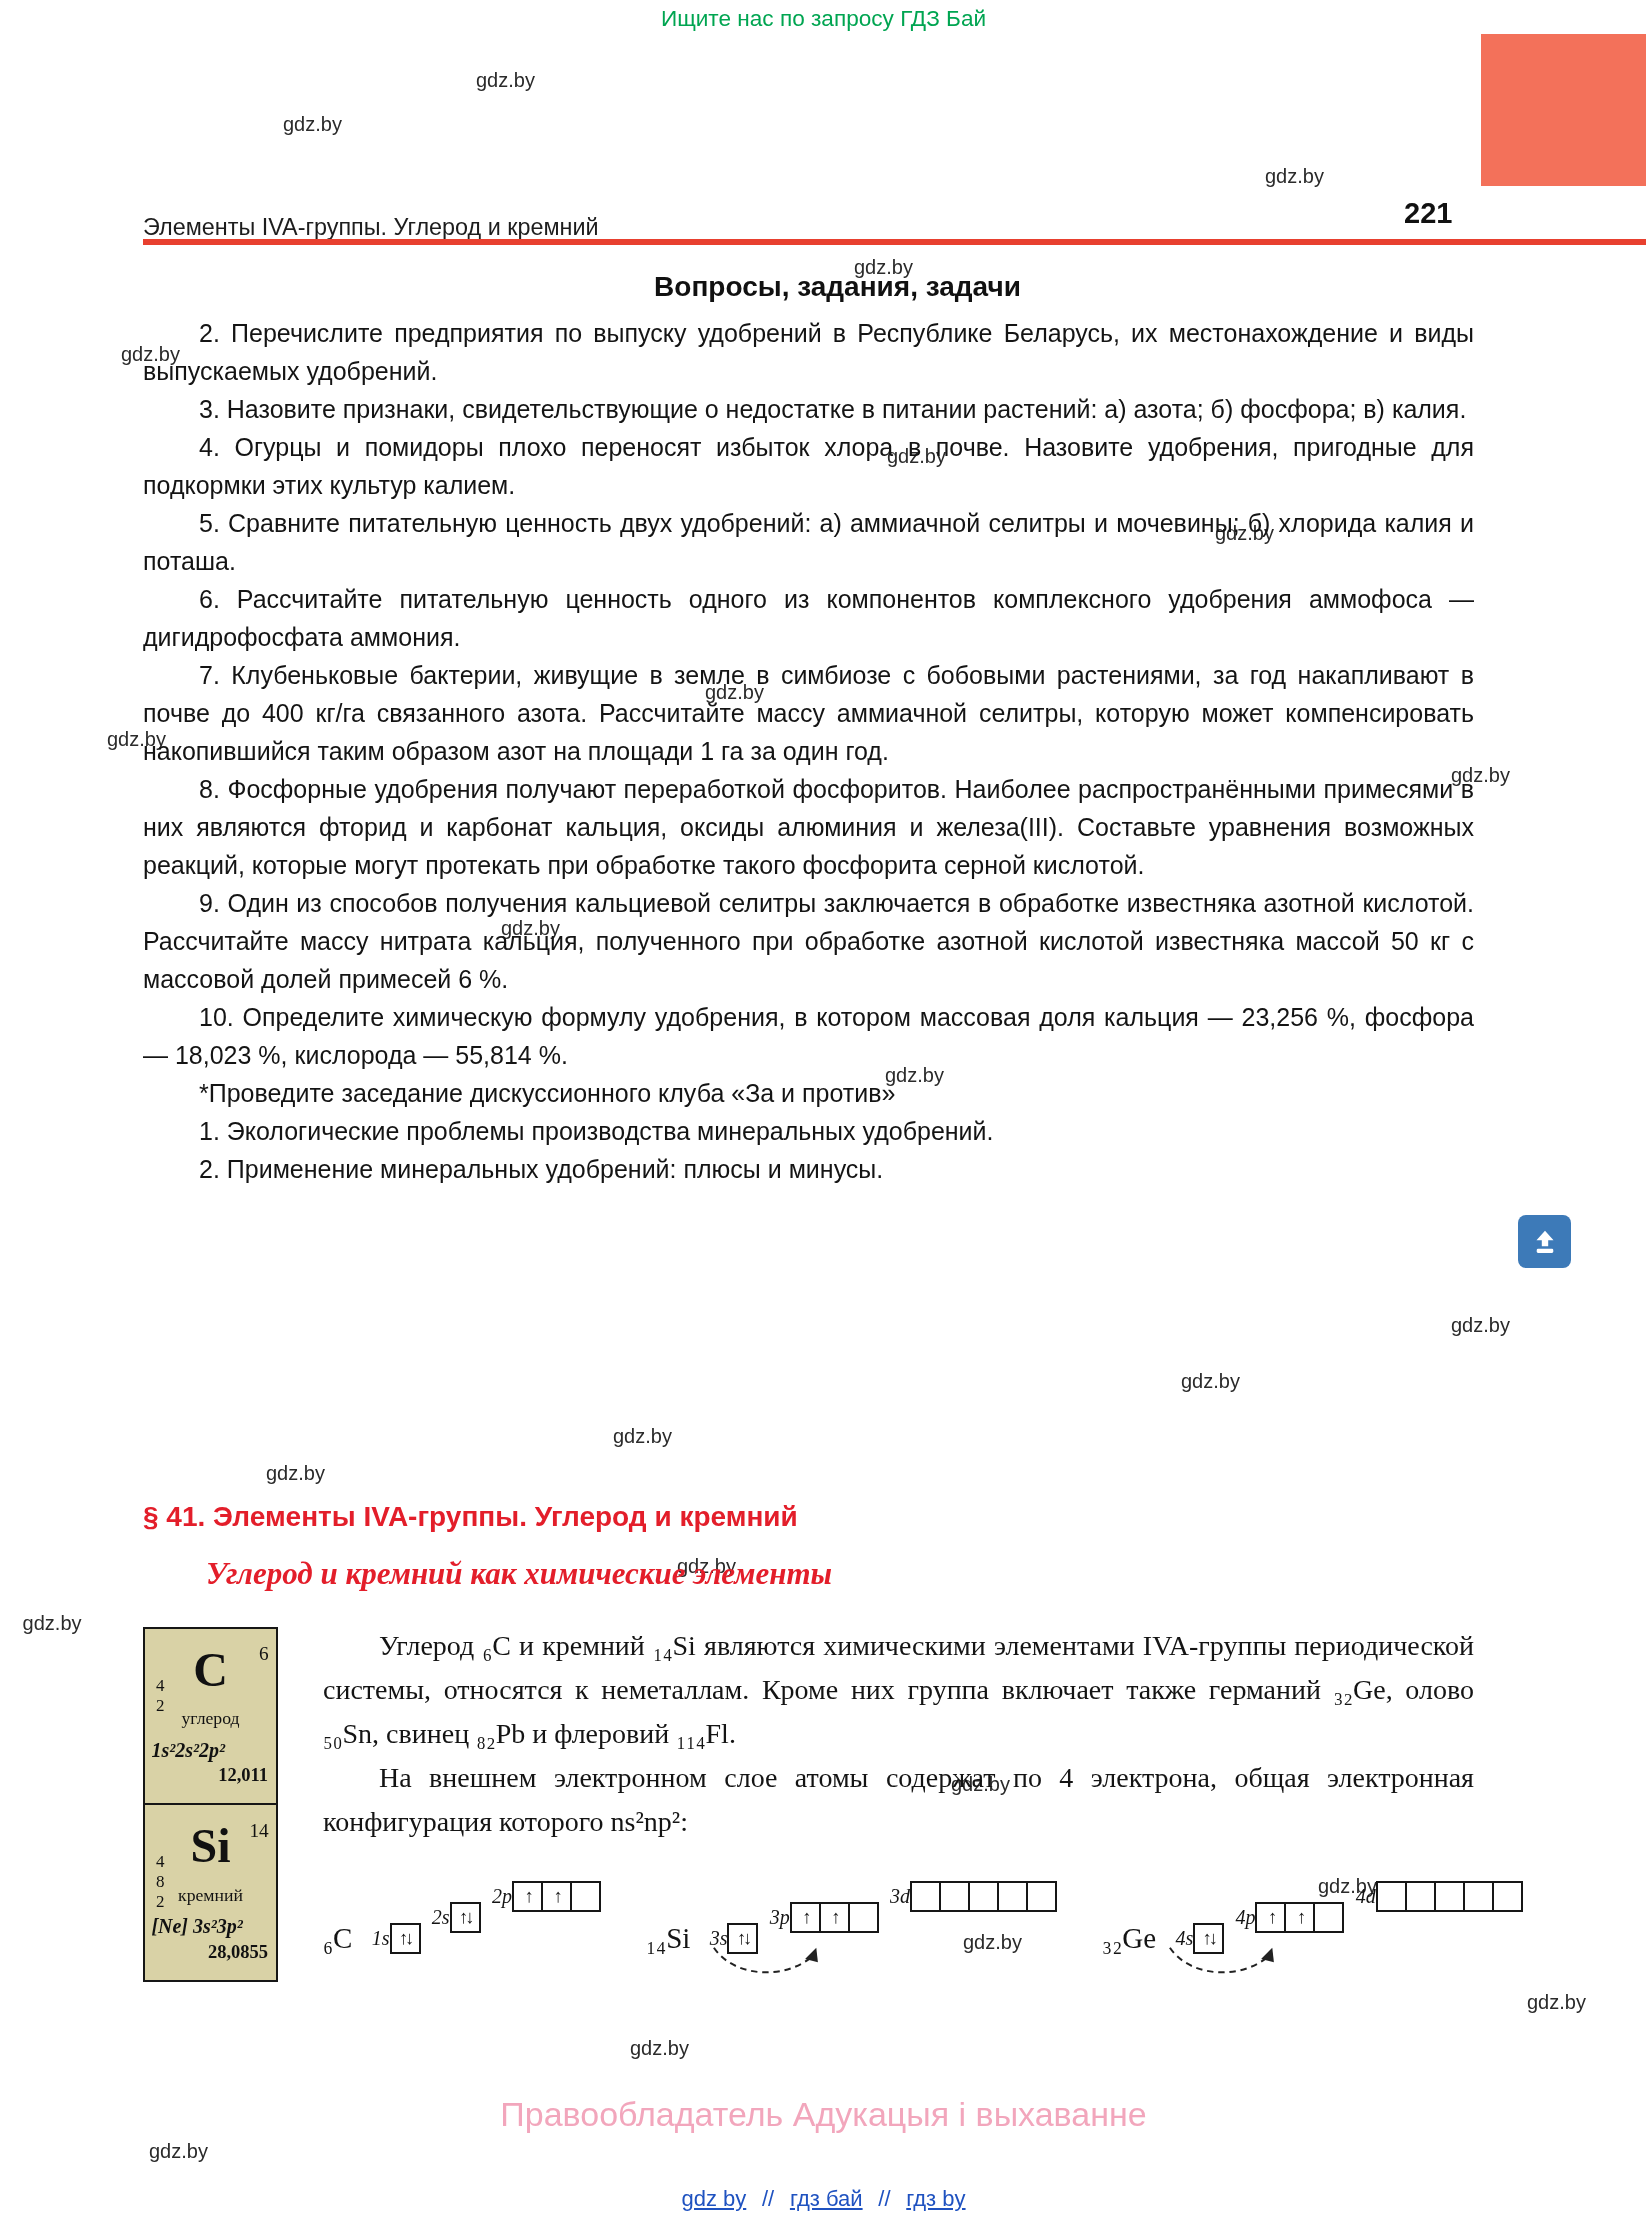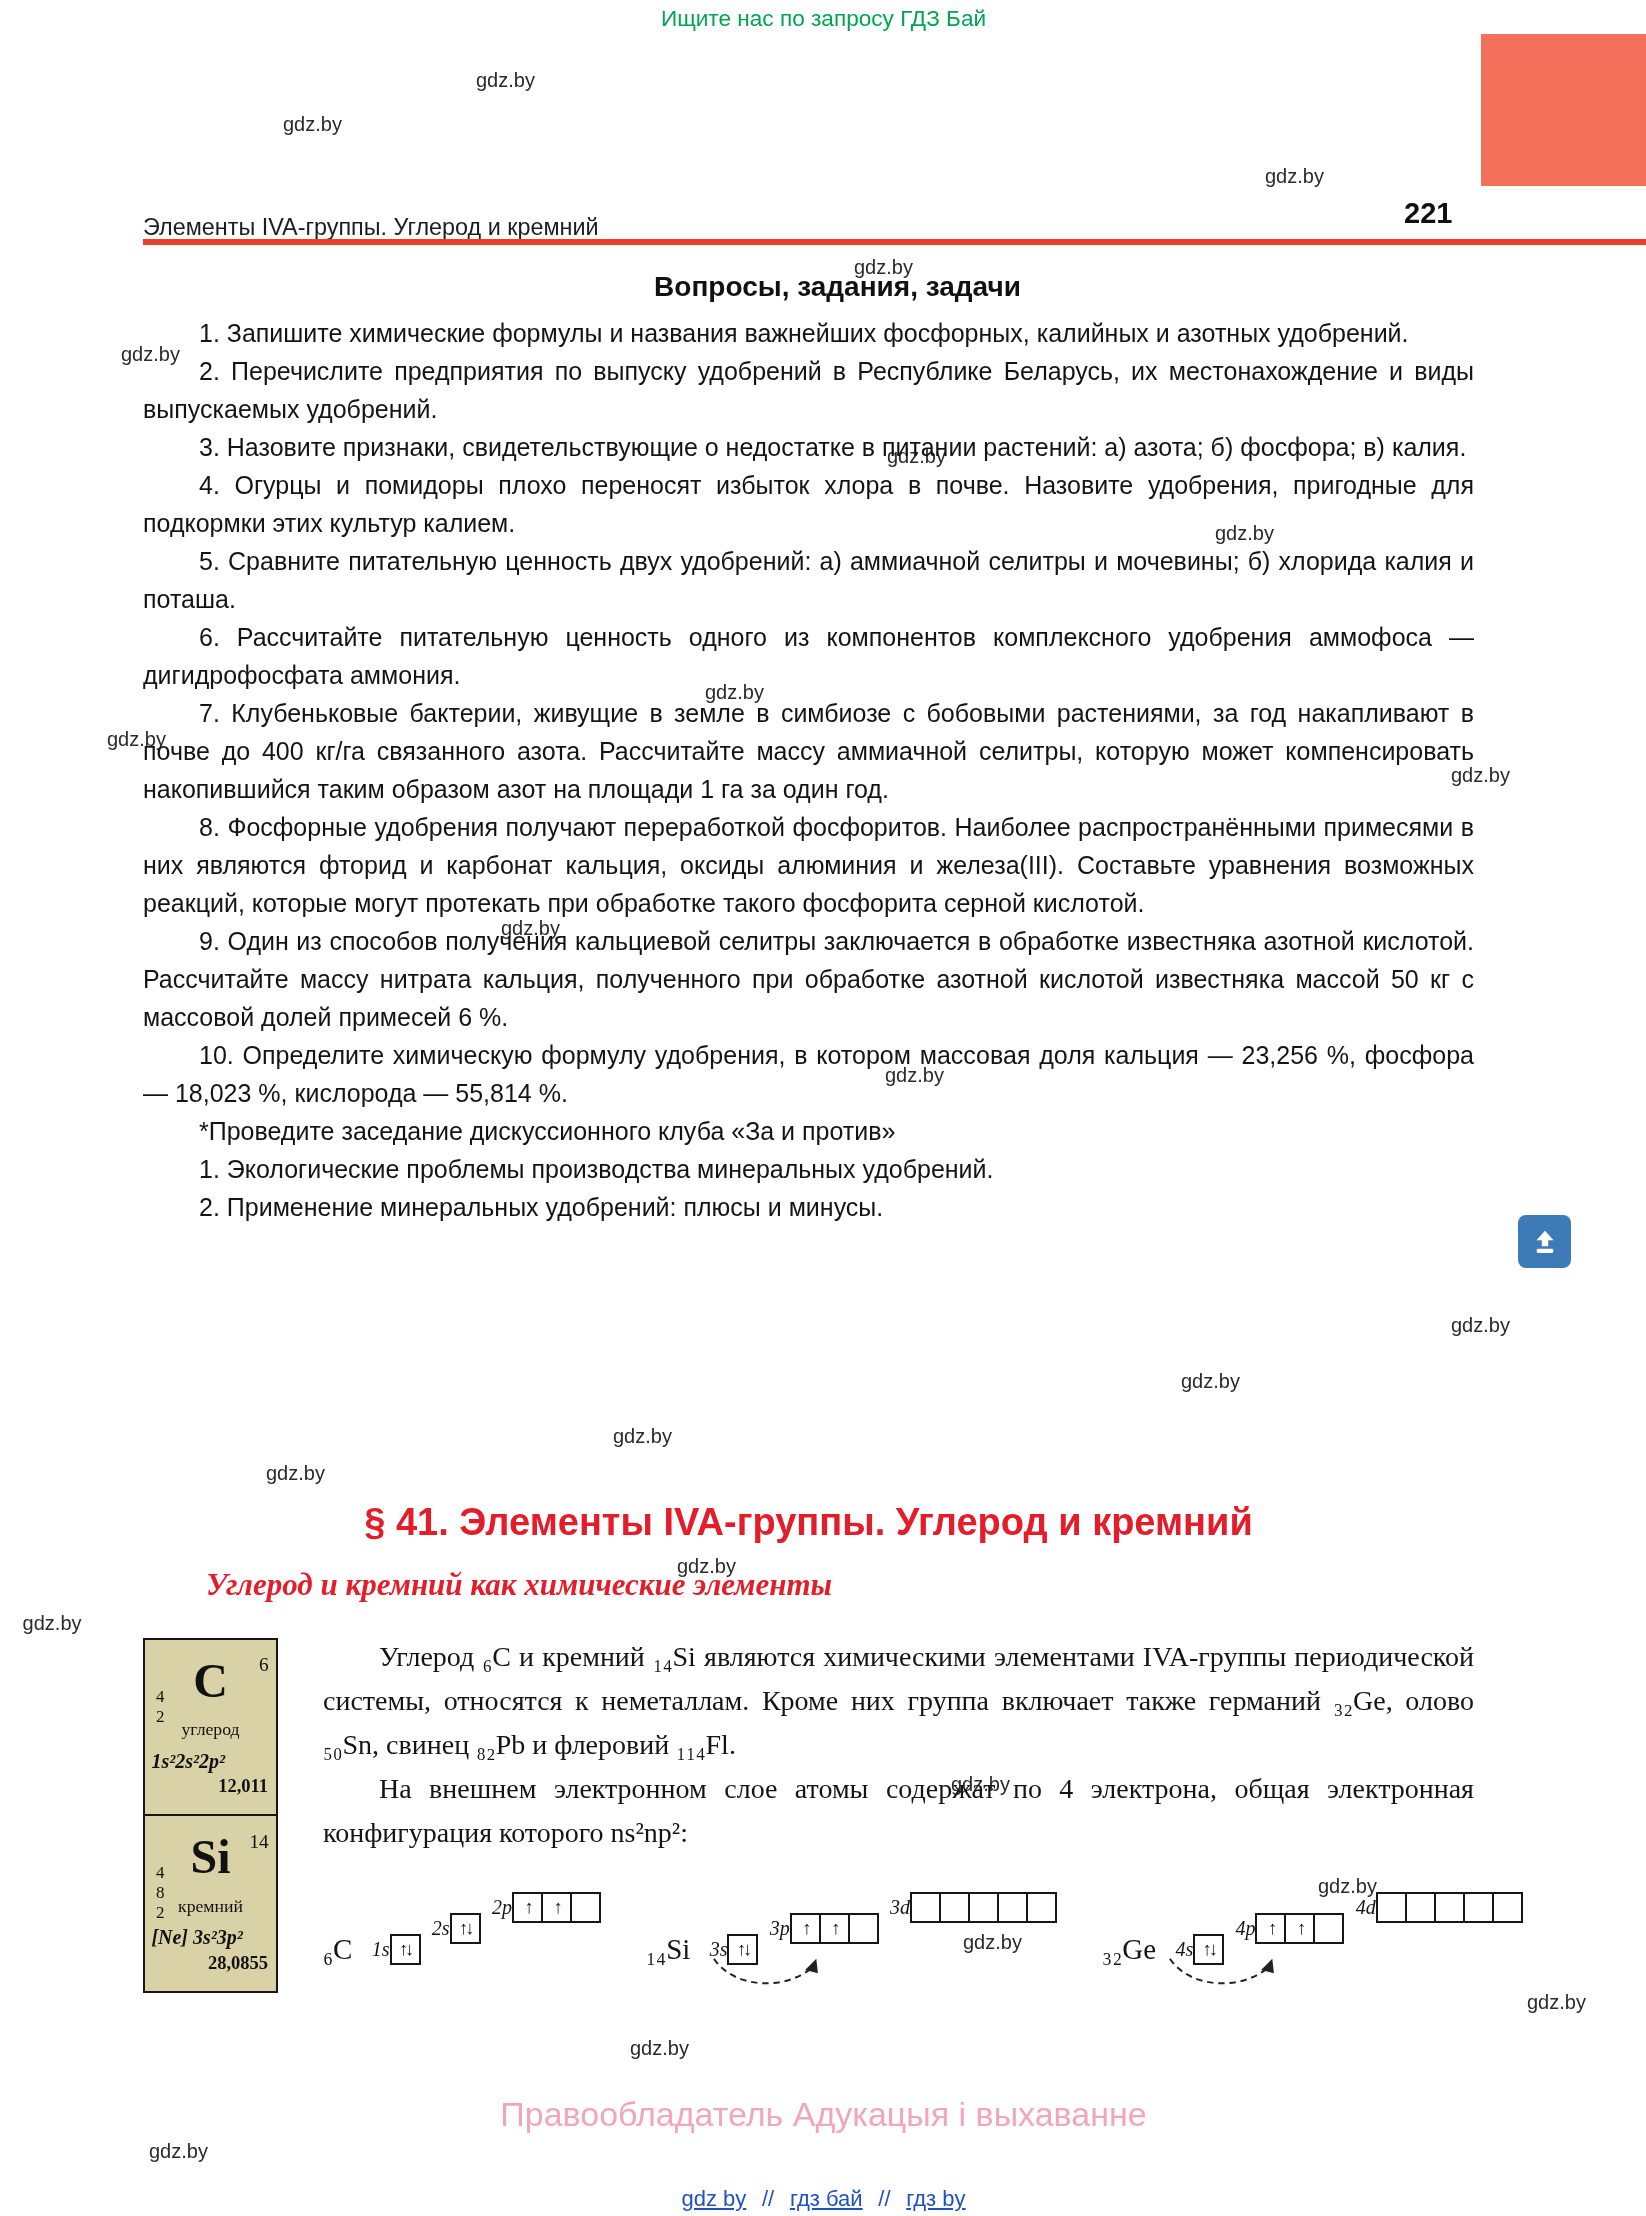--- a/index.html
+++ b/index.html
@@ -27,21 +27,21 @@
   
   .questions { position:absolute; top:271px; left:143px; width:1331px; }
   .questions h2 { font-size:28px; font-weight:bold; margin-left:58px; margin-bottom:11.3px; color:#111;text-align:center; }
   .q-item { font-size:25px; line-height:38px; text-align:justify; text-indent:56px; color:#141414; }
   .q-discussion { margin-top:0; }
   .q-intro { font-size:25px; line-height:38px; text-indent:56px; color:#141414; }
   .d-item { font-size:25px; line-height:38px; text-indent:56px; color:#141414; }
 
   
   .section41 { position:absolute; top:1501px; left:143px; width:1331px; }
-  .section-title { text-align:center; color:#e31e2a; font-size:38px; font-weight:bold; }
+  .section-title { color:#e31e2a; font-size:28px; font-weight:bold; }
   .section-subtitle { margin-top:22.6px; margin-left:63px; color:#e31e2a; font-size:31px; font-weight:bold;
     font-style:italic; font-family:"Liberation Serif", serif; }
   .section-body { margin-top:32px; font-family:"Liberation Serif", serif; font-size:28px;
     line-height:44px; text-align:justify; color:#141414; }
   .section-body p { text-indent:56px; }
 
   
   .card-stack { float:left; width:135px; margin-right:45px; margin-top:3.2px; }
   .el-card { position:relative; height:179px; background:#d9d2a6; border:2.4px solid #161616;
     font-family:"Liberation Serif", serif; color:#111; }
@@ -113,21 +113,20 @@
 
 <div class="corner-tab"></div>
 
 <div class="running-title">Элементы IVA-группы. Углерод и кремний</div>
 <div class="page-number">221</div>
 <div class="header-rule"></div>
 
 <div class="questions">
   <h2>Вопросы, задания, задачи</h2>
   <div id="questions-list">
-      <p class="q-item">1. Запишите химические формулы и названия важнейших фосфорных, калийных и азотных удобрений.</p>
       <p class="q-item">2. Перечислите предприятия по выпуску удобрений в Республике Беларусь, их местонахождение и виды выпускаемых удобрений.</p>
       <p class="q-item">3. Назовите признаки, свидетельствующие о недостатке в питании растений: а) азота; б) фосфора; в) калия.</p>
       <p class="q-item">4. Огурцы и помидоры плохо переносят избыток хлора в почве. Назовите удобрения, пригодные для подкормки этих культур калием.</p>
       <p class="q-item">5. Сравните питательную ценность двух удобрений: а) аммиачной селитры и мочевины; б) хлорида калия и поташа.</p>
       <p class="q-item">6. Рассчитайте питательную ценность одного из компонентов комплексного удобрения аммофоса — дигидрофосфата аммония.</p>
       <p class="q-item">7. Клубеньковые бактерии, живущие в земле в симбиозе с бобовыми растениями, за год накапливают в почве до 400 кг/га связанного азота. Рассчитайте массу аммиачной селитры, которую может компенсировать накопившийся таким образом азот на площади 1 га за один год.</p>
       <p class="q-item">8. Фосфорные удобрения получают переработкой фосфоритов. Наиболее распространёнными примесями в них являются фторид и карбонат кальция, оксиды алюминия и железа(III). Составьте уравнения возможных реакций, которые могут протекать при обработке такого фосфорита серной кислотой.</p>
       <p class="q-item">9. Один из способов получения кальциевой селитры заключается в обработке известняка азотной кислотой. Рассчитайте массу нитрата кальция, полученного при обработке азотной кислотой известняка массой 50 кг с массовой долей примесей 6 %.</p>
       <p class="q-item">10. Определите химическую формулу удобрения, в котором массовая доля кальция — 23,256 %, фосфора — 18,023 %, кислорода — 55,814 %.</p>
     </div>

